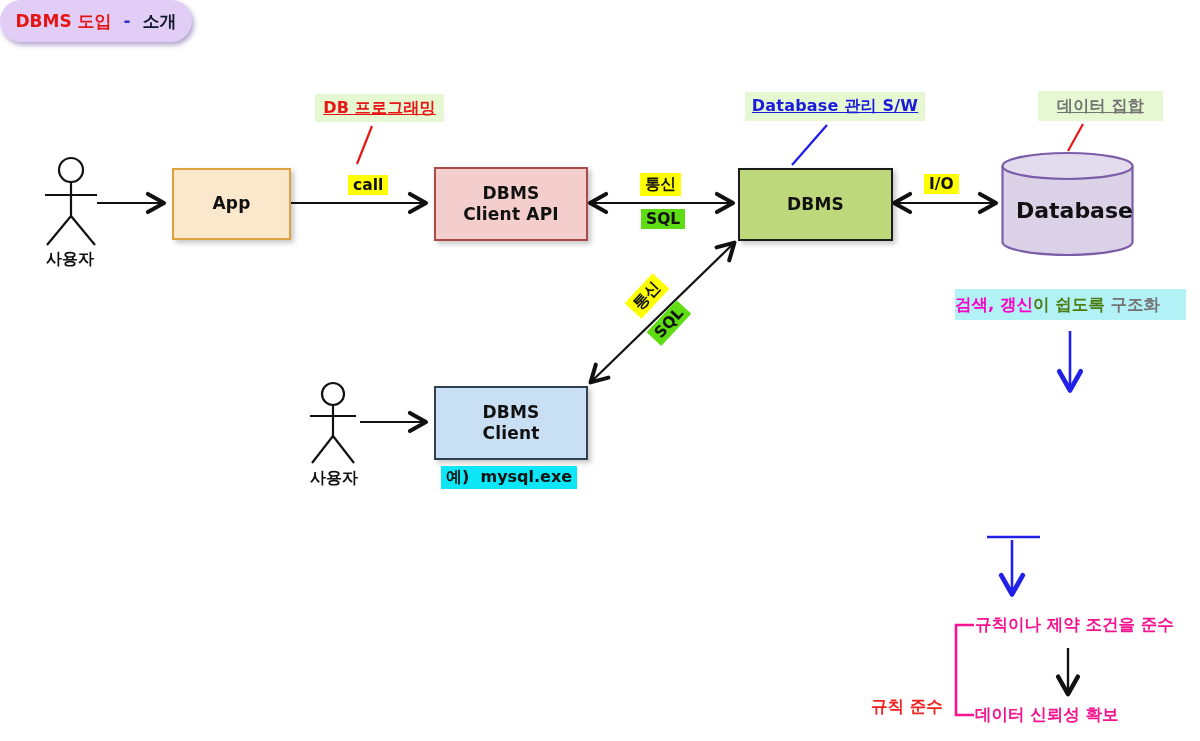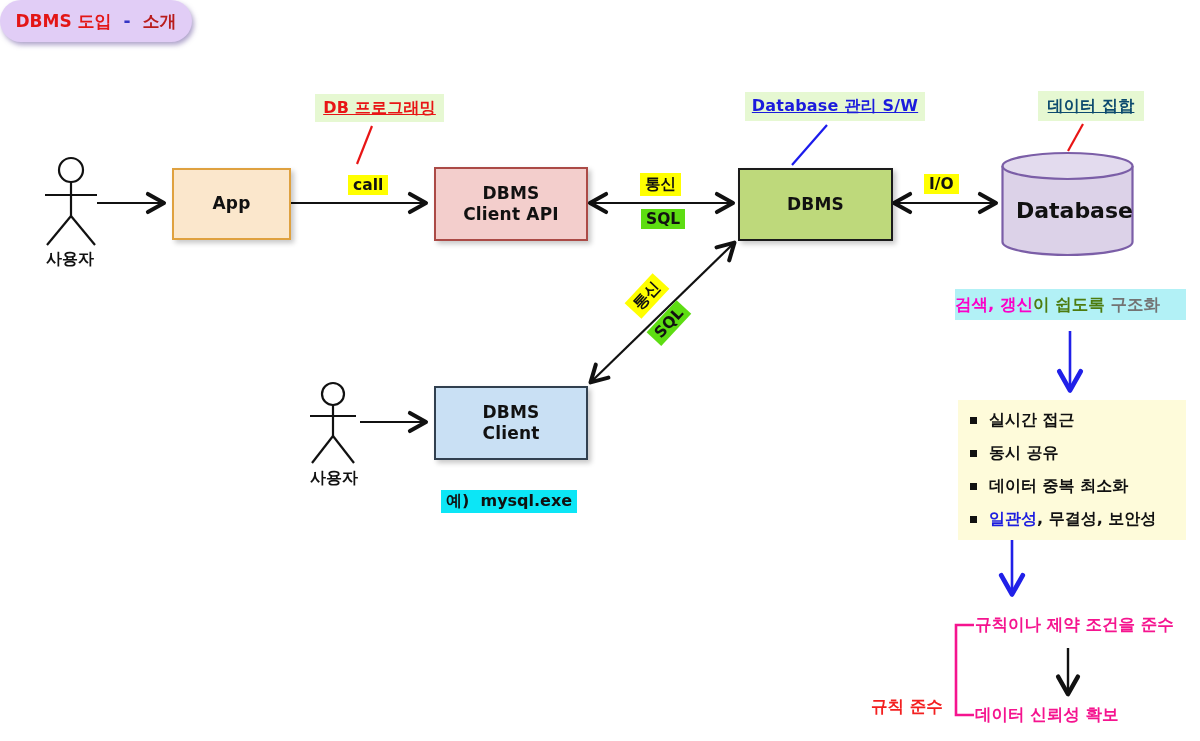--- a/index.html
+++ b/index.html
@@ -14,21 +14,21 @@
     font-size:17px;line-height:1.25;text-align:center;letter-spacing:.2px;
     box-shadow:3px 3px 5px rgba(0,0,0,.22);
   }
   .title-box{
     left:14px;top:10px;width:192px;height:42px;border-radius:21px;background:#e1cdf6;
     display:flex;align-items:center;justify-content:center;
     box-shadow:2px 3px 5px rgba(110,90,160,.55);font-size:17px;
   }
   .title-box .t-red{color:#e31616;}
   .title-box .t-sep{color:#3434c4;margin:0 12px;}
-  .title-box .t-blue{color:#b91c1c;}
+  .title-box .t-blue{color:#0f172a;}
   .callout{
     position:absolute;z-index:2;background:#e6f8d2;display:flex;align-items:center;justify-content:center;
     font-size:16px;letter-spacing:.2px;text-decoration:underline;
   }
   .edge-label{
     position:absolute;z-index:3;font-size:15.5px;padding:1px 5px;color:#111;white-space:nowrap;
   }
   .hl-yellow{background:#ffff00;}
   .hl-green{background:#5ddd12;}
   .hl-cyan{background:#0ce6f6;}
@@ -110,21 +110,21 @@
   </svg>
 
   <div class="title-box">
     <span class="t-red">DBMS 도입</span>
     <span class="t-sep">-</span>
     <span class="t-blue">소개</span>
   </div>
 
   <div class="callout" style="left:315px;top:94px;width:129px;height:28px;color:#e81515;">DB 프로그래밍</div>
   <div class="callout" style="left:745px;top:92px;width:180px;height:29px;color:#1b1bdd;">Database 관리 S/W</div>
-  <div class="callout" style="left:1038px;top:91px;width:106px;height:30px;color:#0c4a6e;">데이터 집합</div>
+  <div class="callout" style="left:1038px;top:91px;width:125px;height:30px;color:#737373;">데이터 집합</div>
 
   <div class="actor-label" style="left:46px;top:249px;">사용자</div>
   <div class="actor-label" style="left:310px;top:468px;">사용자</div>
 
   <div class="box" style="left:172px;top:168px;width:115px;height:68px;background:#fbe7cc;border:2.5px solid #dfa13f;">
     <span>App</span>
   </div>
 
   <div class="box" style="left:434px;top:167px;width:150px;height:70px;background:#f3cecc;border:2.5px solid #ab4a46;">
     <span>DBMS</span>
@@ -142,42 +142,24 @@
     <span>Client</span>
   </div>
 
   <div class="edge-label hl-yellow" style="left:340px;top:175px;margin-left:8px;">call</div>
   <div class="edge-label hl-yellow" style="left:640px;top:173px;">통신</div>
   <div class="edge-label hl-green" style="left:641px;top:209px;">SQL</div>
   <div class="edge-label hl-yellow" style="left:924px;top:174px;">I/O</div>
   <div class="edge-label hl-yellow rot" style="left:647px;top:296px;">통신</div>
   <div class="edge-label hl-green rot" style="left:669px;top:323px;">SQL</div>
 
-  <div class="edge-label hl-cyan" style="left:441px;top:466px;font-size:16px;white-space:pre;margin-top:24px;">예)  mysql.exe</div>
+  <div class="edge-label hl-cyan" style="left:441px;top:466px;font-size:16px;white-space:pre;">예)  mysql.exe</div>
 
   <div class="note-cyan">
     <span class="seg-magenta">검색, 갱신</span><span class="seg-black">이 쉽도록 </span><span class="seg-red">구조화</span>
   </div>
 
-  <div class="benefits">
-    <div class="b-row">
-      <span class="b-sq"></span>
-      <span>실시간 접근</span>
-    </div>
-    <div class="b-row">
-      <span class="b-sq"></span>
-      <span>동시 공유</span>
-    </div>
-    <div class="b-row">
-      <span class="b-sq"></span>
-      <span>데이터 중복 최소화</span>
-    </div>
-    <div class="b-row">
-      <span class="b-sq"></span>
-      <span><span class="b-blue">일관성</span><span>, 무결성, 보안성</span></span>
-    </div>
-  </div>
 
   <div class="rule-text" style="left:975px;top:614px;">규칙이나 제약 조건을 준수</div>
   <div class="rule-text" style="left:975px;top:704px;">데이터 신뢰성 확보</div>
   <div class="rule-label" style="left:871px;top:665px;margin-top:31px;">규칙 준수</div>
 
 </div>
 
 </body></html>

